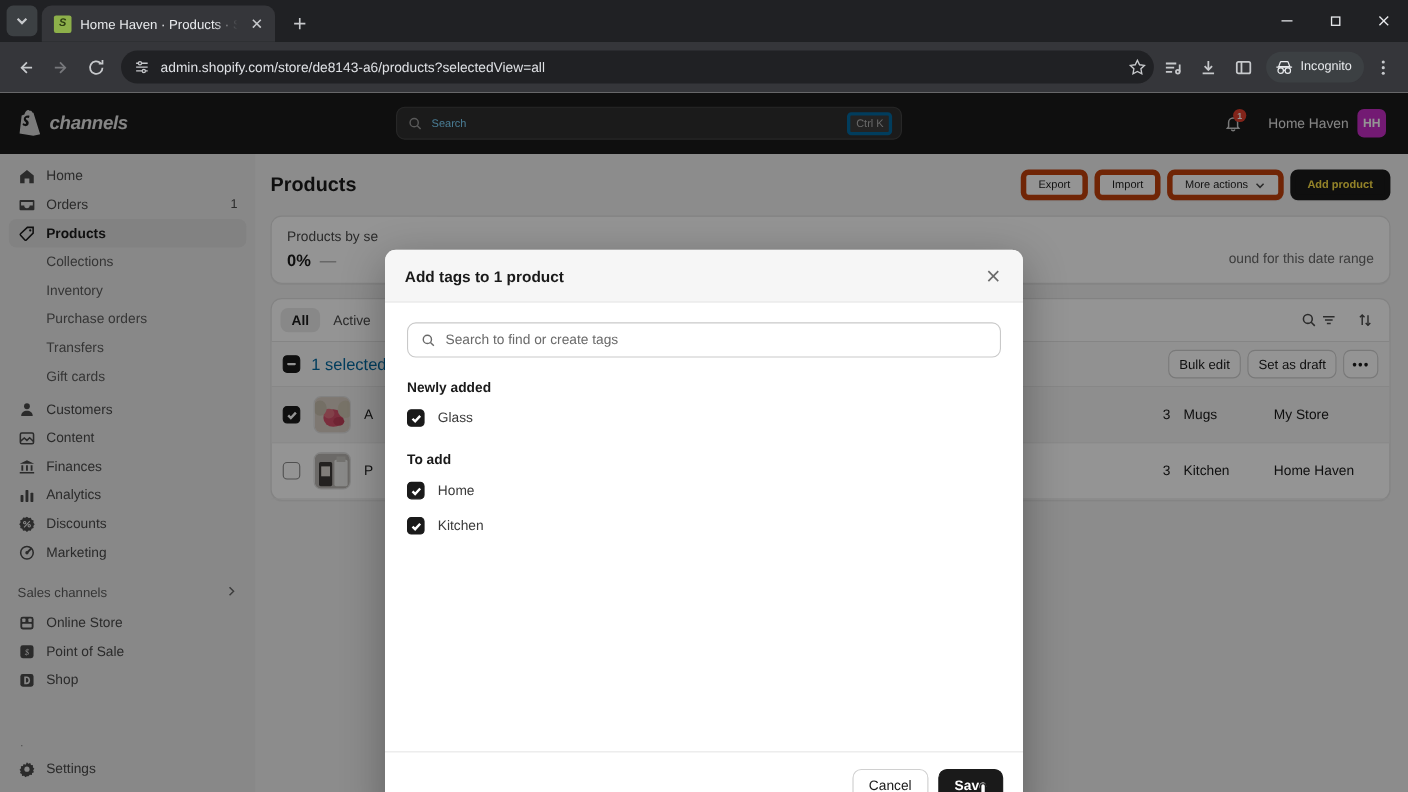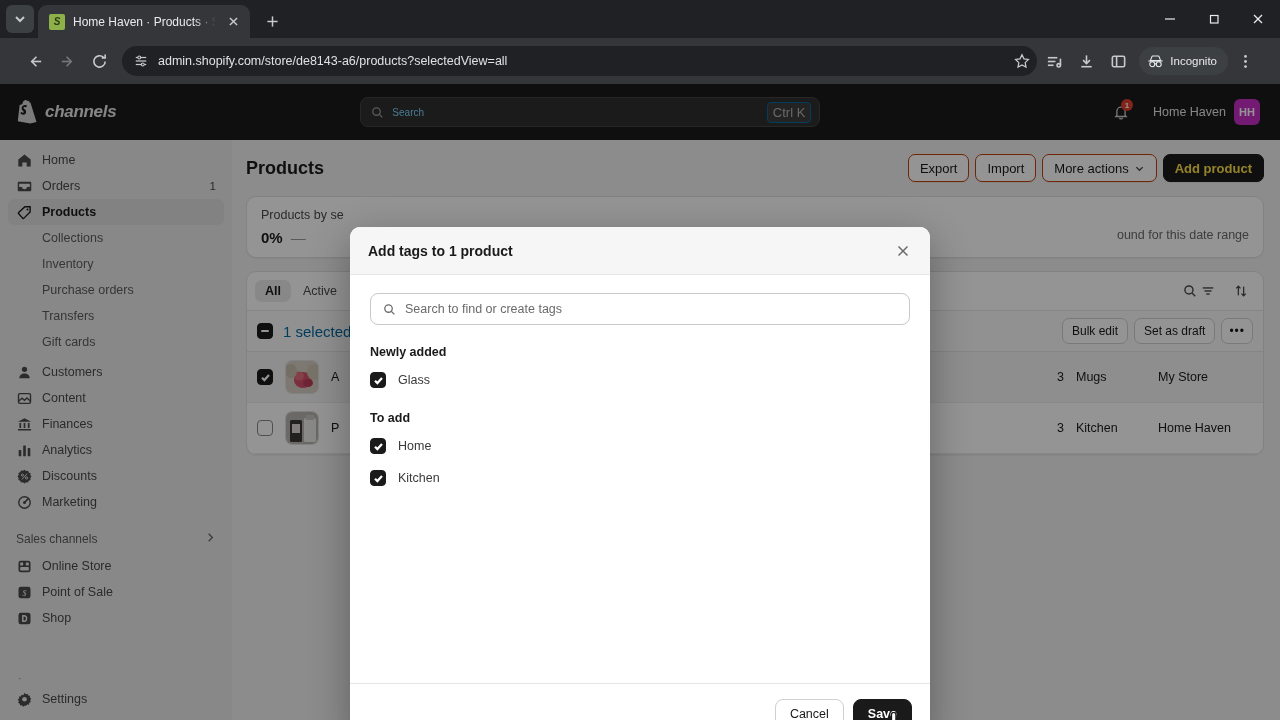--- a/index.html
+++ b/index.html
@@ -49,21 +49,21 @@
   .tab-close svg { width: 9px; height: 9px; stroke: #c7c9cc; stroke-width: 1.6; }
   .newtab { width: 28px; height: 28px; margin: 0 0 3px 8px; display:flex; align-items:center; justify-content:center; }
   .newtab svg { width: 13px; height: 13px; stroke: #c7c9cc; stroke-width: 1.6; }
 
   .wincontrols { display: flex; align-items: center; height: 38px; }
   .wc { width: 44px; height: 32px; display: flex; align-items: center; justify-content: center; }
   .wc svg { stroke: #e8eaed; stroke-width: 1.2; fill: none; }
 
   .toolbar {
     height: 46px; background: #35363a;
-    display: flex; align-items: center; padding: 0 20px; gap: 2px;
+    display: flex; align-items: center; padding: 0 8px; gap: 2px;
   }
   .tb-icon { width: 30px; height: 30px; display:flex; align-items:center; justify-content:center; border-radius:50%; flex:0 0 auto; }
   .tb-icon svg { stroke: #c7c9cc; fill: none; stroke-width: 1.7; }
   .omnibox {
     flex: 1; height: 30px; background: #202124; border-radius: 15px;
     display: flex; align-items: center; padding: 0 12px; gap: 10px;
     margin: 0 6px; min-width: 0;
   }
   .omni-url { color: #dfe1e5; font-size: 12.5px; white-space: nowrap; overflow:hidden; }
   .star-wrap { width:30px; height:30px; display:flex; align-items:center; justify-content:center; margin-left:-38px; }
@@ -86,22 +86,22 @@
   .brand-name { color: #e6e6e6; font-size: 17px; font-style: italic; font-weight: bold; letter-spacing: -0.3px; }
 
   .topsearch {
     width: 460px; height: 30px; background: #303030;
     border: 1px solid #444; border-radius: 8px;
     display: flex; align-items: center; padding: 0 8px 0 10px; gap: 8px;
     margin: 0 auto;
   }
   .topsearch .ph { color: #7dd3fc; font-size: 10px; flex: 1; }
   .kbd {
-    background: #3d3d3d; color: #b5b5b5; font-size: 13px;
-    border-radius: 4px; padding: 2px 5px; border: 1px solid #0369a1;
+    background: #3d3d3d; color: #b5b5b5; font-size: 10px;
+    border-radius: 4px; padding: 2px 5px; border: 3px solid #0369a1;
   }
   .topright { display: flex; align-items: center; gap: 10px; margin-left: auto; padding-right: 4px; }
   .bell-wrap { position: relative; width: 28px; height: 28px; display:flex; align-items:center; justify-content:center; border-radius:7px; }
   .bell-badge {
     position: absolute; top: 1px; right: 2px;
     background: #e03e2d; color: #fff; font-size: 8px; font-weight: bold;
     min-width: 12px; height: 12px; border-radius: 6px;
     display:flex; align-items:center; justify-content:center; padding: 0 2px;
   }
   .acct { display: flex; align-items: center; gap: 8px; padding: 3px 4px 3px 8px; border-radius: 8px; }
@@ -140,21 +140,21 @@
   .sidebar-bottom { position: absolute; bottom: 8px; left: 8px; right: 8px; }
   .sb-dot { color:#8a8a8a; font-size:11px; padding-left:10px; height:14px; }
 
   
   .main { flex: 1; padding: 14px 16px 0 14px; min-width: 0; }
   .page-head { display: flex; align-items: center; margin-bottom: 14px; }
   .page-title { font-size: 18px; font-weight: bold; color: #1a1a1a; }
   .head-actions { margin-left: auto; display: flex; align-items: center; gap: 6px; }
   .btn {
     height: 28px; border-radius: 7px; background: #fff;
-    border: 1px solid #c2410c; color: #1a1a1a; font-size: 13px;
+    border: 5px solid #c2410c; color: #1a1a1a; font-size: 10px;
     display: flex; align-items: center; gap: 5px; padding: 0 11px;
     box-shadow: 0 1px 0 rgba(0,0,0,0.05);
   }
   .btn.primary { background: #1a1a1a; color: #fde047; border-color: #1a1a1a; font-weight: bold; }
 
   .card {
     background: #fff; border: 1px solid #e1e1e1; border-radius: 10px;
     box-shadow: 0 1px 0 rgba(0,0,0,0.04);
   }
   .metric-card { padding: 11px 14px; margin-bottom: 13px; display: flex; align-items: flex-start; gap: 44px; justify-content: space-between; }

